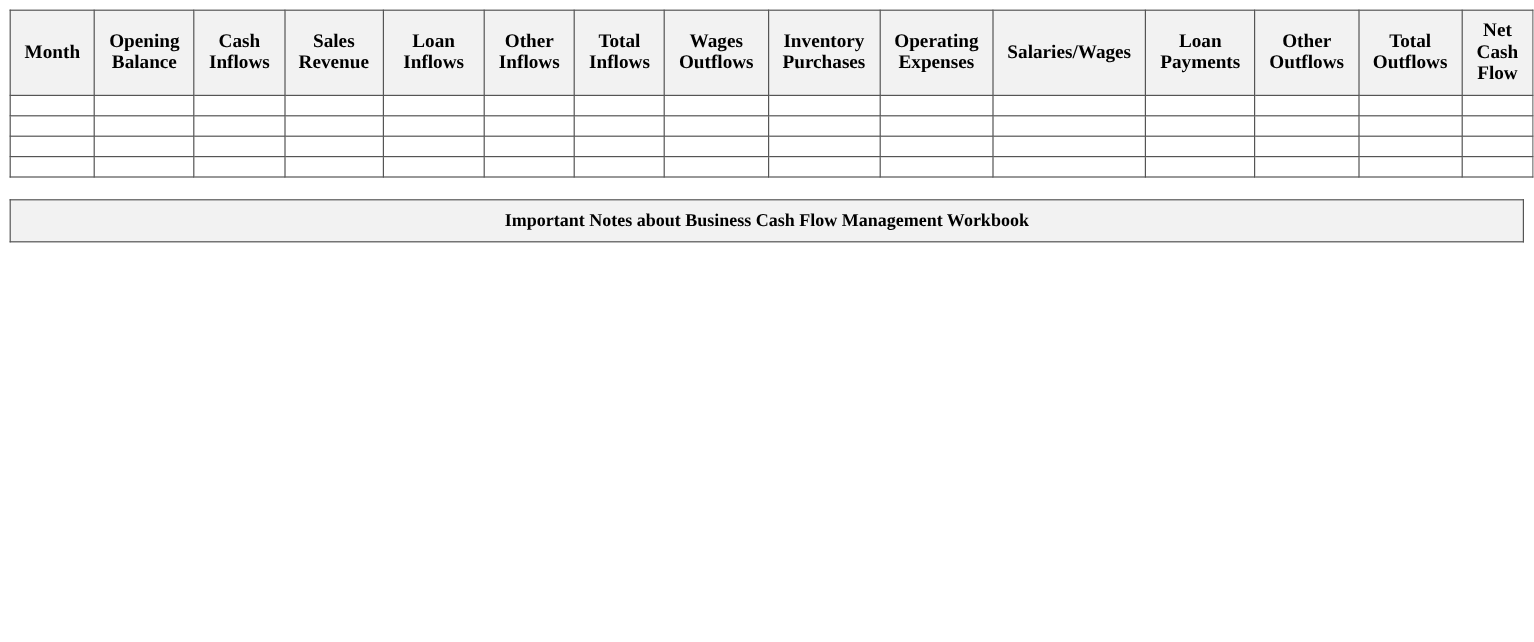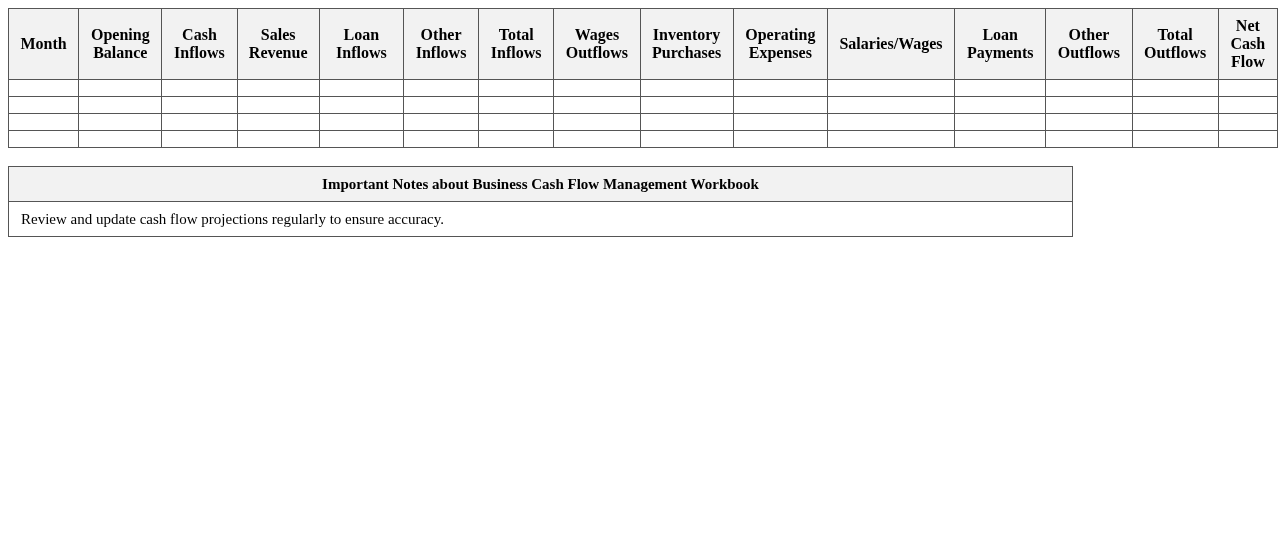--- a/index.html
+++ b/index.html
@@ -39,21 +39,21 @@
       padding: 0 8px;
     }
     table.cf td {
       height: 16px;
       background: #fff;
     }
     table.notes {
       position: absolute;
       left: 8px;
       top: 166px;
-      width: 1065px;
+      width: 1262px;
       border-collapse: collapse;
       font-size: 15px;
     }
     table.notes th, table.notes td {
       border: 1px solid #555;
     }
     table.notes th {
       background: #f2f2f2;
       font-weight: bold;
       text-align: center;
@@ -180,17 +180,14 @@
   </table>
 </div>
 
 <table class="notes">
   <thead>
     <tr>
       <th>Important Notes about Business Cash Flow Management Workbook</th>
     </tr>
   </thead>
   <tbody>
-    <tr>
-      <td>Review and update cash flow projections regularly to ensure accuracy.</td>
-    </tr>
   </tbody>
 </table>
 
 </body></html>

